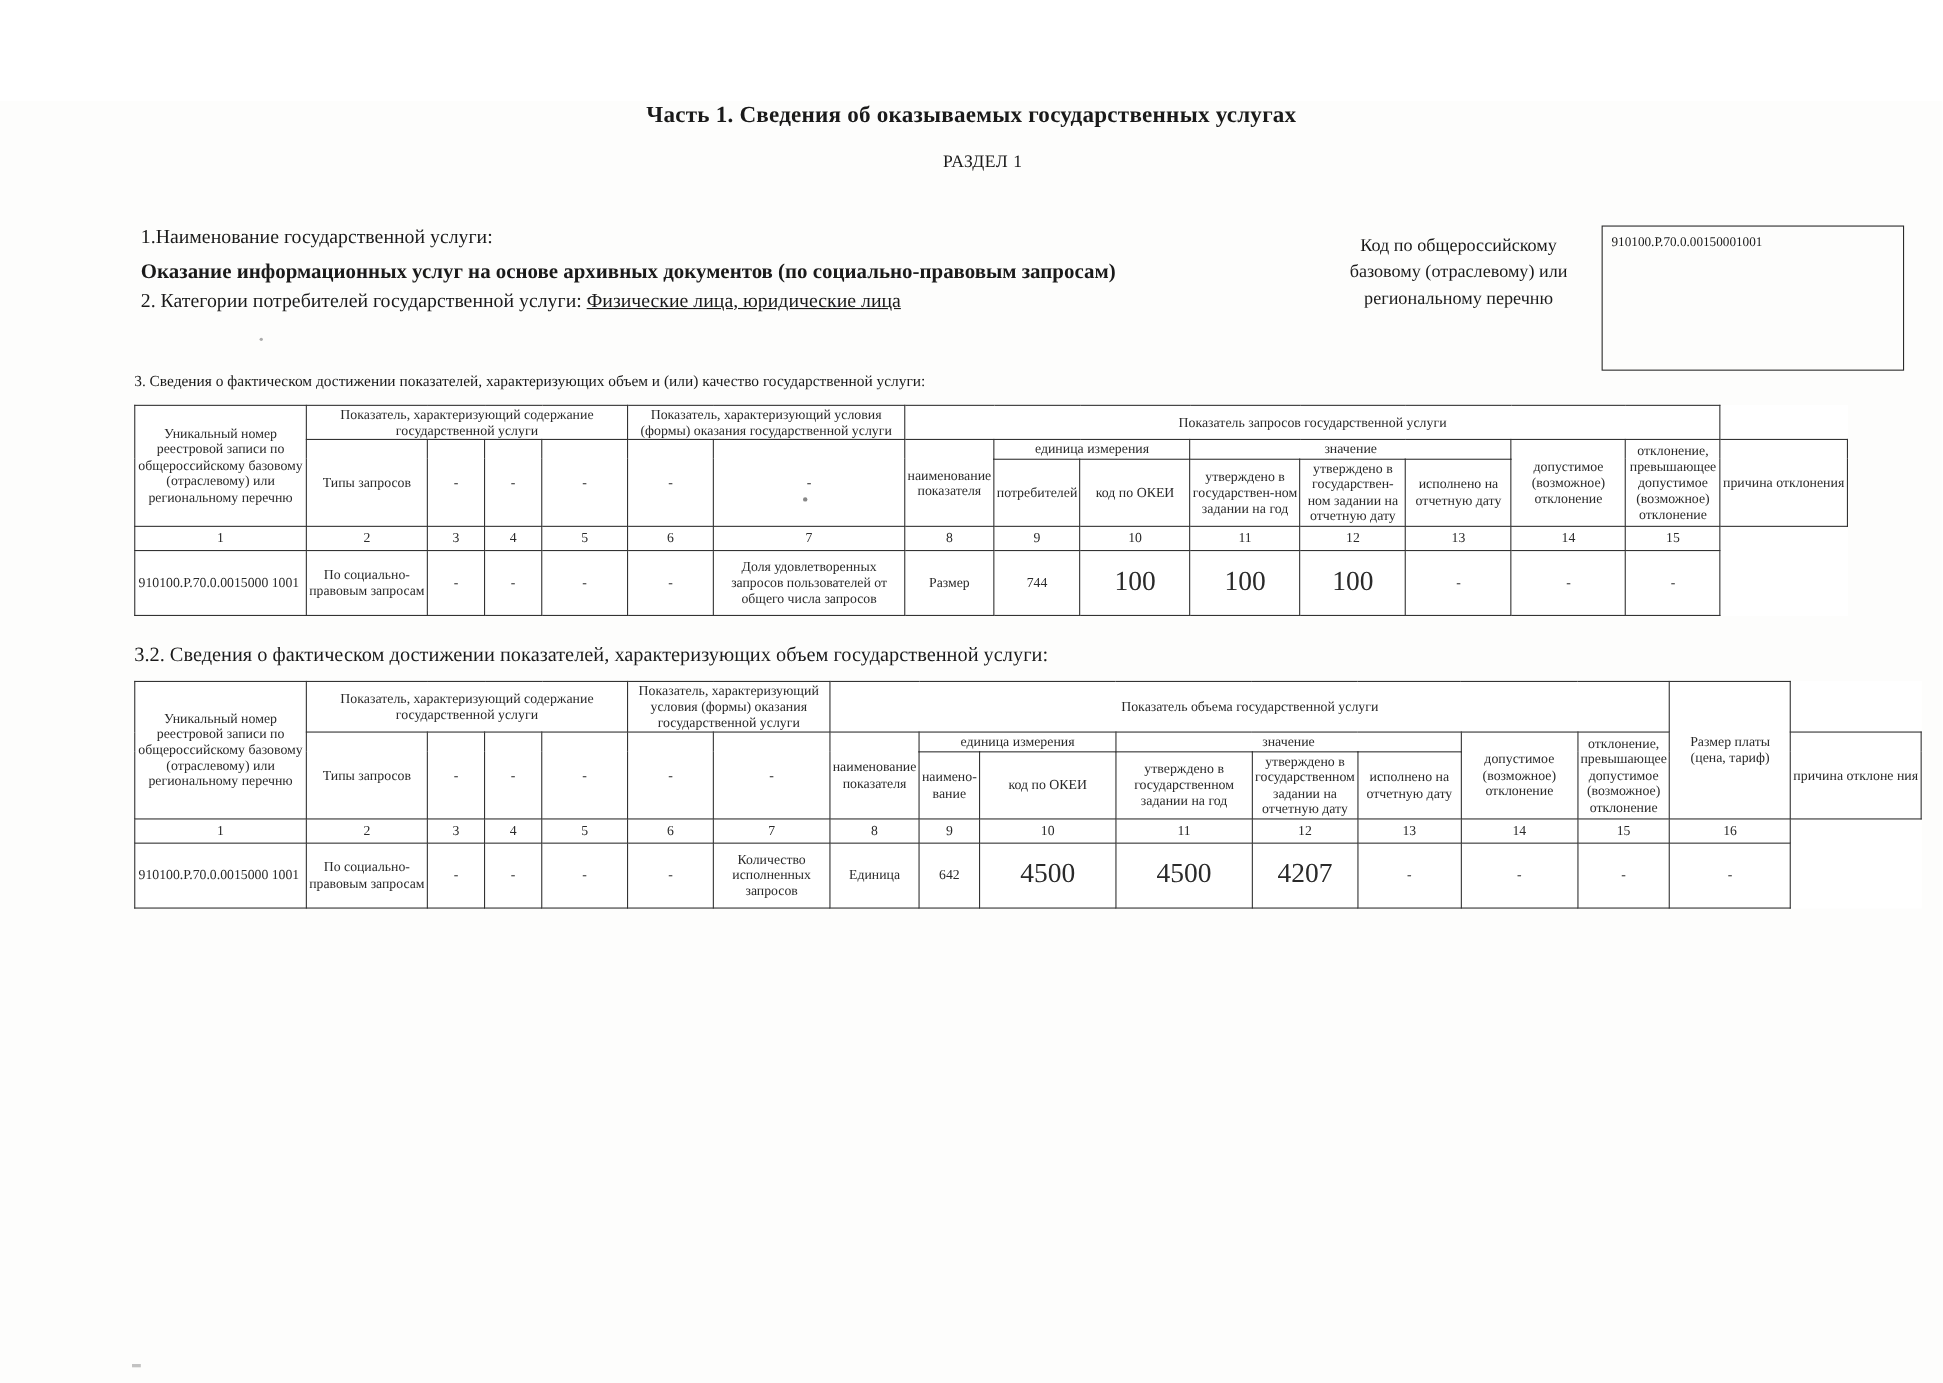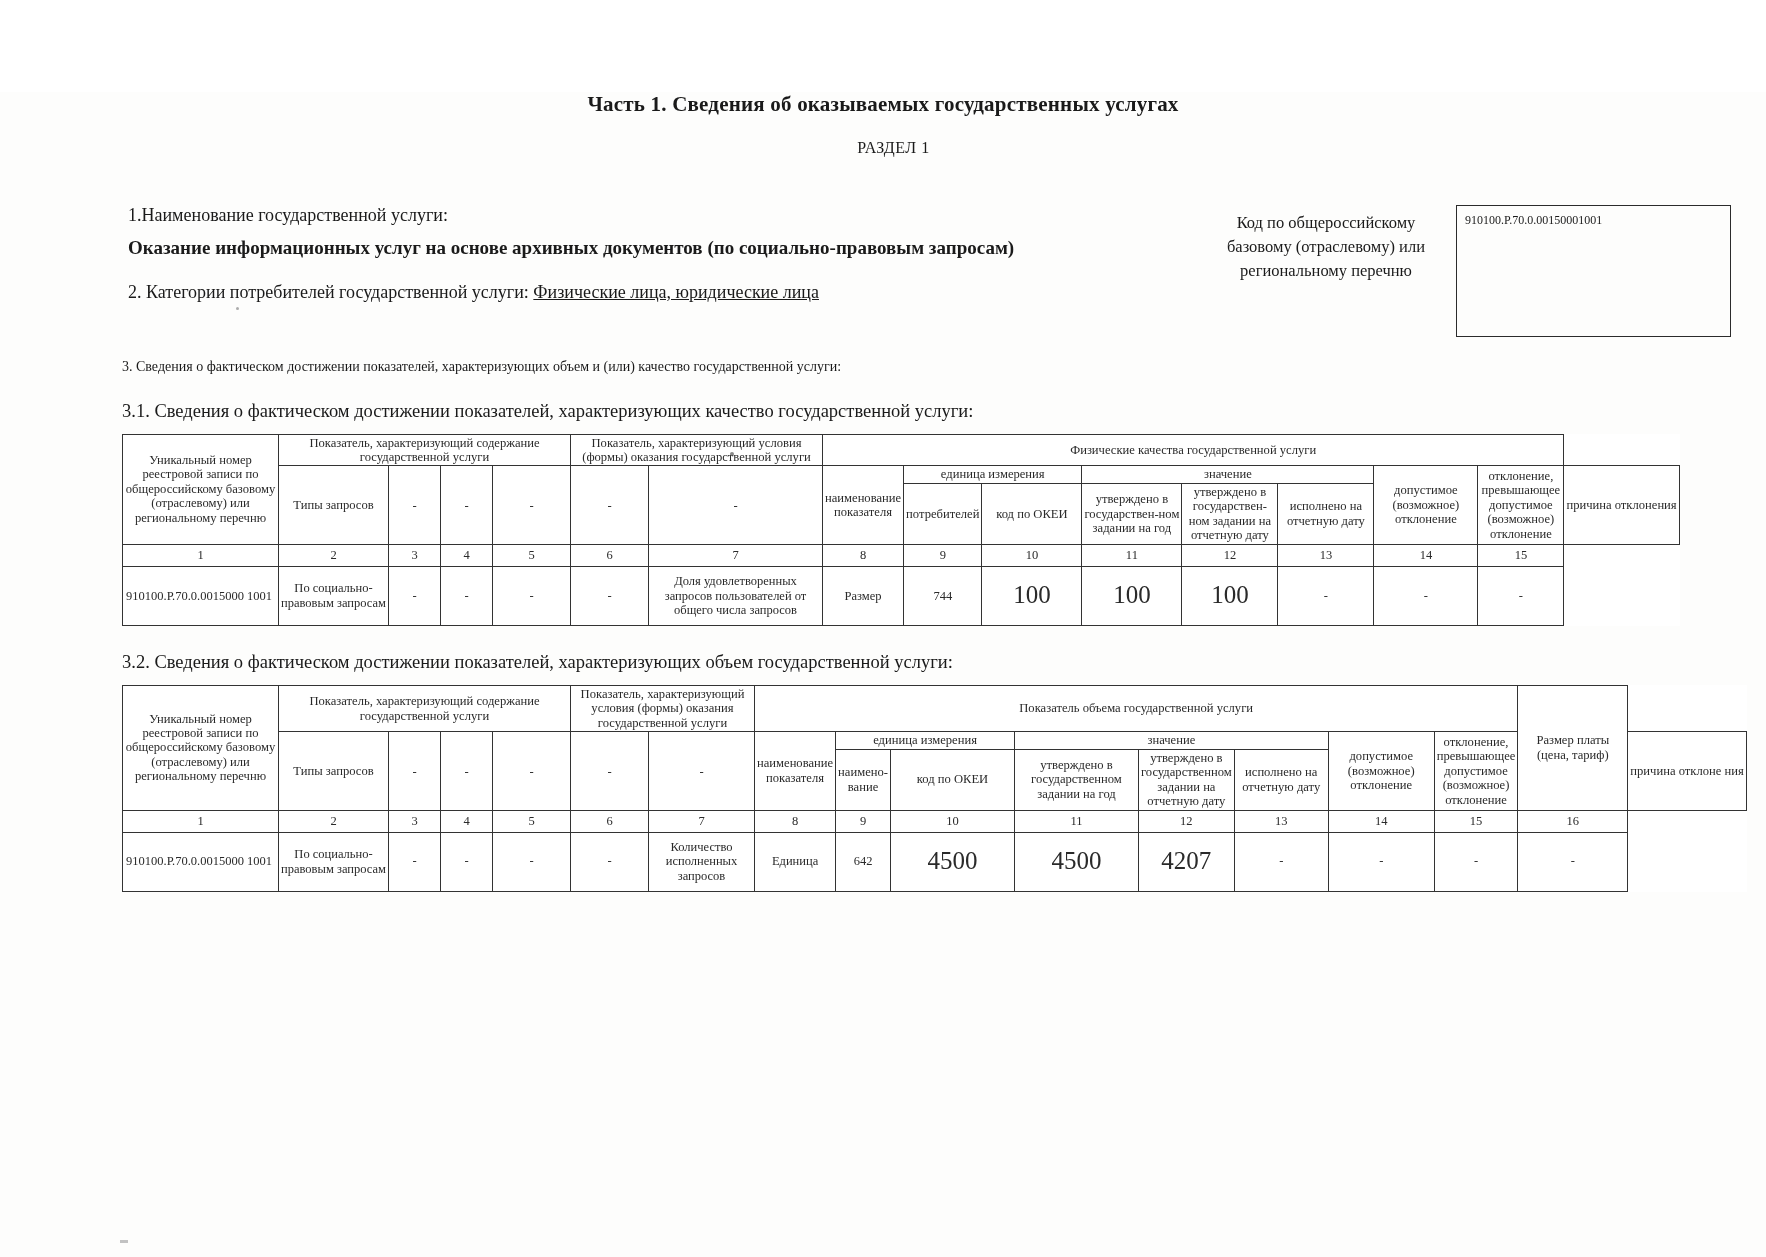--- a/index.html
+++ b/index.html
@@ -50,21 +50,21 @@
   }
   .service-name {
     font-size: 19px;
     font-weight: bold;
     margin-top: 8px;
     max-width: 1060px;
     line-height: 1.45;
   }
   .line-2 {
     font-size: 18px;
-    margin-top: 20px;
+    margin-top: 1px;
   }
   .underlined {
     text-decoration: underline;
   }
 
   .code-label {
     position: absolute;
     right: 335px;
     top: 6px;
     width: 210px;
@@ -189,21 +189,20 @@
     <div class="line-2">
       <span>2. Категории потребителей государственной услуги:</span>
       <span class="underlined">Физические лица, юридические лица</span>
     </div>
 
     <div class="code-label">Код по общероссийскому базовому (отраслевому) или региональному перечню</div>
     <div class="code-box">910100.Р.70.0.00150001001</div>
   </div>
 
   <div class="section-3">3. Сведения о фактическом достижении показателей, характеризующих объем и (или) качество государственной услуги:</div>
-  <div class="section-31">3.1. Сведения о фактическом достижении показателей, характеризующих качество государственной услуги:</div>
 
   <table class="grid">
     <colgroup>
       <col style="width:156px">
       <col style="width:110px">
       <col style="width:52px">
       <col style="width:52px">
       <col style="width:78px">
       <col style="width:78px">
       <col style="width:174px">
@@ -214,21 +213,21 @@
       <col style="width:96px">
       <col style="width:96px">
       <col style="width:104px">
       <col style="width:86px">
     </colgroup>
     <tbody>
       <tr>
         <td class="head" rowspan="4">Уникальный номер реестровой записи по общероссийскому базовому (отраслевому) или региональному перечню</td>
         <td class="head" colspan="4">Показатель, характеризующий содержание государственной услуги</td>
         <td class="head" colspan="2">Показатель, характеризующий условия (формы) оказания государственной услуги</td>
-        <td class="head" colspan="8">Физические качества государственной услуги</td>
+        <td class="head" colspan="8">Показатель запросов государственной услуги</td>
       </tr>
       <tr>
         <td class="head" rowspan="3">Типы запросов</td>
         <td class="head" rowspan="3">-</td>
         <td class="head" rowspan="3">-</td>
         <td class="head" rowspan="3">-</td>
         <td class="head" rowspan="3">-</td>
         <td class="head" rowspan="3">-</td>
         <td class="head" rowspan="3">наименование показателя</td>
         <td class="head" colspan="2">единица измерения</td>

